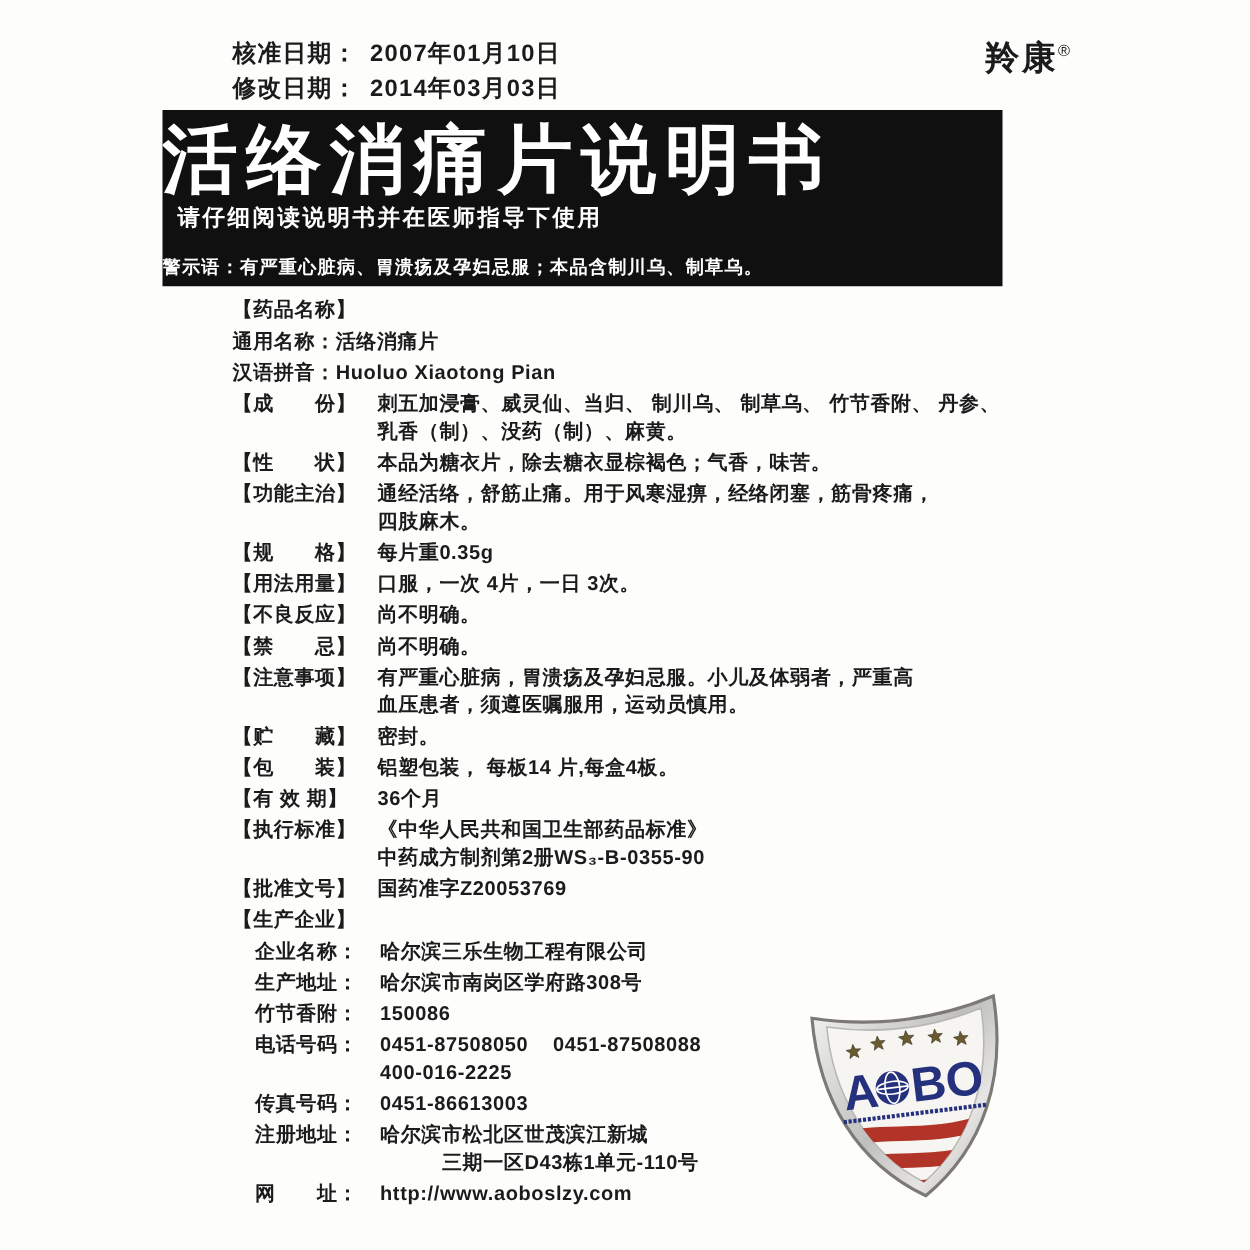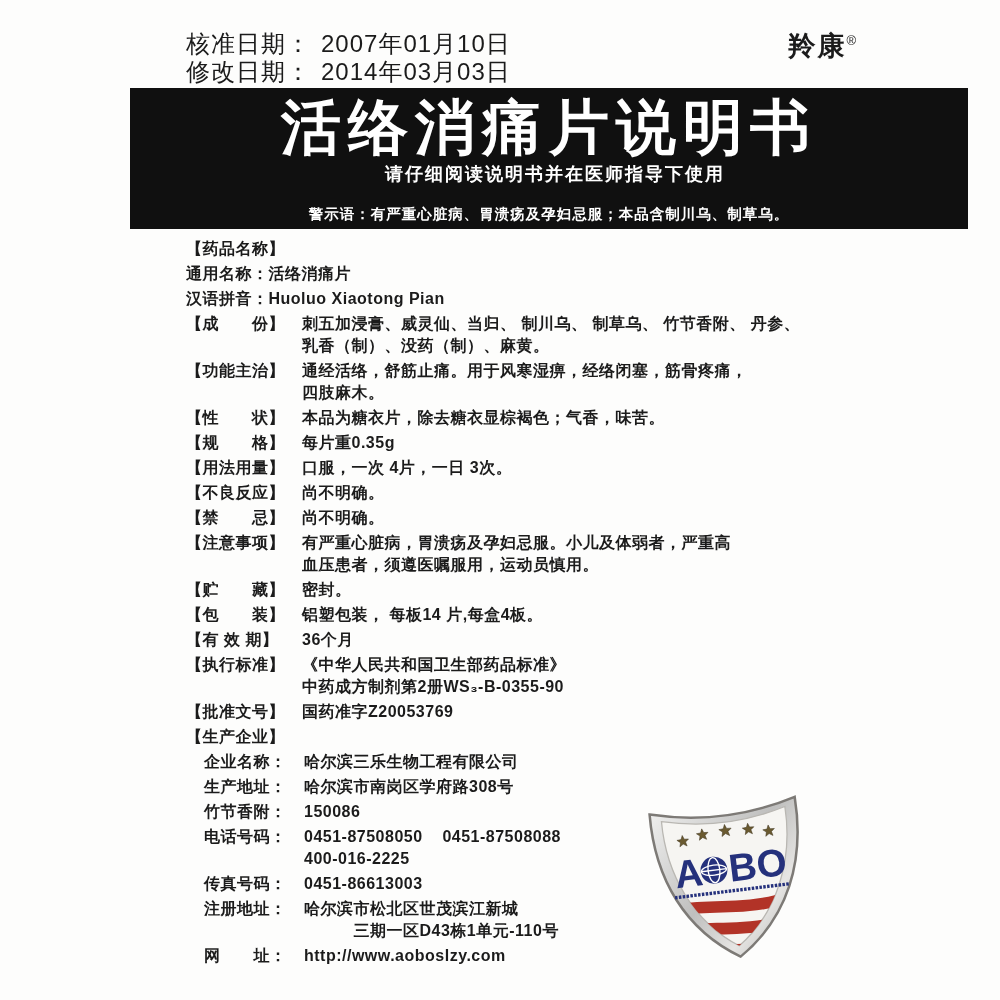--- a/index.html
+++ b/index.html
@@ -7,29 +7,29 @@
     width:1000px;height:1000px;
     background:#ffffff;
     font-family:"Liberation Sans","DejaVu Sans",sans-serif;
     color:#1b1b1b;
     overflow:hidden;
   }
   .page{position:relative;width:1000px;height:1000px;background:#fdfdfc;}
 
   
   .header{position:absolute;left:186px;top:30px;width:560px;}
-  .date-line{font-size:24px;font-weight:400;letter-spacing:1px;line-height:28px;white-space:pre;}
+  .date-line{font-size:19px;font-weight:700;letter-spacing:1px;line-height:28px;white-space:pre;}
   .date-line .date-value{margin-left:10px;}
   .brand{position:absolute;right:142px;top:28px;font-size:27px;font-weight:900;letter-spacing:2px;}
   .brand sup{font-size:13px;font-weight:400;vertical-align:super;}
 
   
   .banner{
-    position:absolute;left:130px;top:88px;width:838px;height:141px;
-    background:#101010;color:#fff;text-align:center;overflow:hidden;
+    position:absolute;left:130px;top:88px;width:672px;height:141px;
+    background:#101010;color:#fff;text-align:left;overflow:hidden;
   }
   .banner-title{font-size:60px;font-weight:900;letter-spacing:7px;line-height:66px;margin-top:7px;white-space:nowrap;}
   .banner-sub{font-size:18px;font-weight:700;letter-spacing:2px;line-height:24px;margin-top:1px;padding-left:12px;}
   .banner-warn{font-size:14.5px;font-weight:700;letter-spacing:1px;line-height:20px;margin-top:18px;}
 
   
   .content{position:absolute;left:186px;top:238px;width:692px;}
   .row{display:flex;align-items:flex-start;margin-bottom:3px;font-size:16px;font-weight:600;line-height:22px;}
   .row-label{white-space:pre;flex:none;letter-spacing:0.5px;}
   .row-label.fixed{width:116px;}
@@ -71,27 +71,27 @@
         <div class="row">
           <span class="row-label">汉语拼音：</span>
           <span class="row-content">Huoluo Xiaotong Pian</span>
         </div>
         <div class="row">
           <span class="row-label fixed">【成　　份】</span>
           <span class="row-content">刺五加浸膏、威灵仙、当归、 制川乌、 制草乌、 竹节香附、 丹参、
 乳香（制）、没药（制）、麻黄。</span>
         </div>
         <div class="row">
+          <span class="row-label fixed">【性　　状】</span>
+          <span class="row-content">本品为糖衣片，除去糖衣显棕褐色；气香，味苦。</span>
+        </div>
+        <div class="row">
           <span class="row-label fixed">【功能主治】</span>
           <span class="row-content">通经活络，舒筋止痛。用于风寒湿痹，经络闭塞，筋骨疼痛，
 四肢麻木。</span>
-        </div>
-        <div class="row">
-          <span class="row-label fixed">【性　　状】</span>
-          <span class="row-content">本品为糖衣片，除去糖衣显棕褐色；气香，味苦。</span>
         </div>
         <div class="row">
           <span class="row-label fixed">【规　　格】</span>
           <span class="row-content">每片重0.35g</span>
         </div>
         <div class="row">
           <span class="row-label fixed">【用法用量】</span>
           <span class="row-content">口服，一次 4片，一日 3次。</span>
         </div>
         <div class="row">

